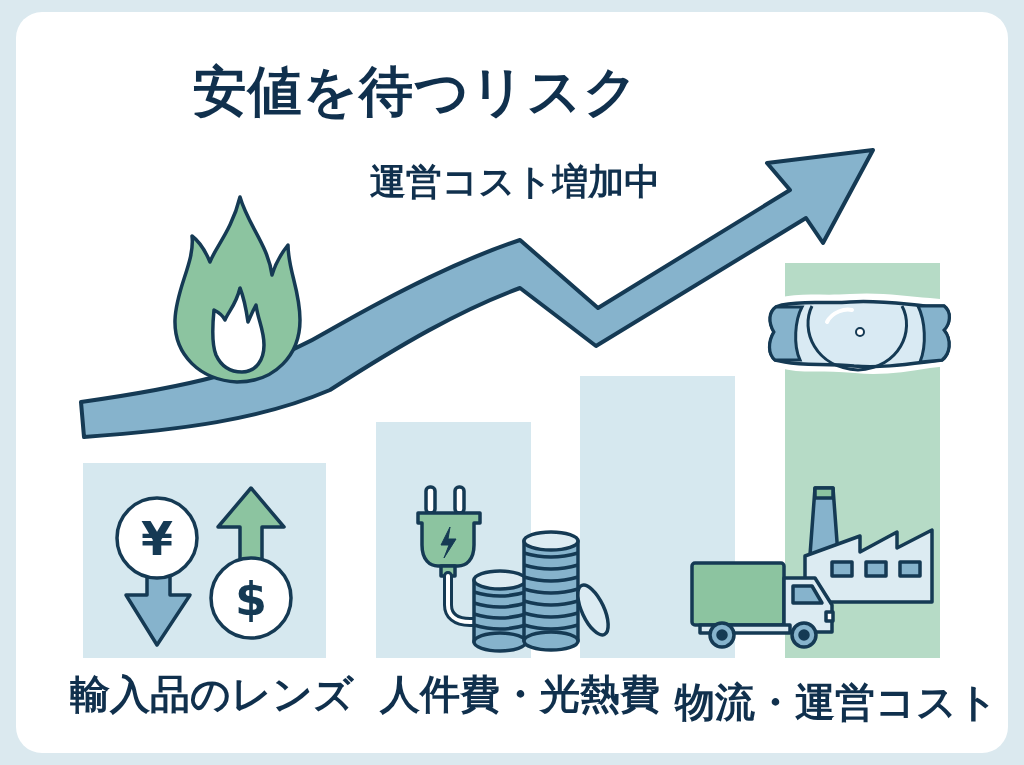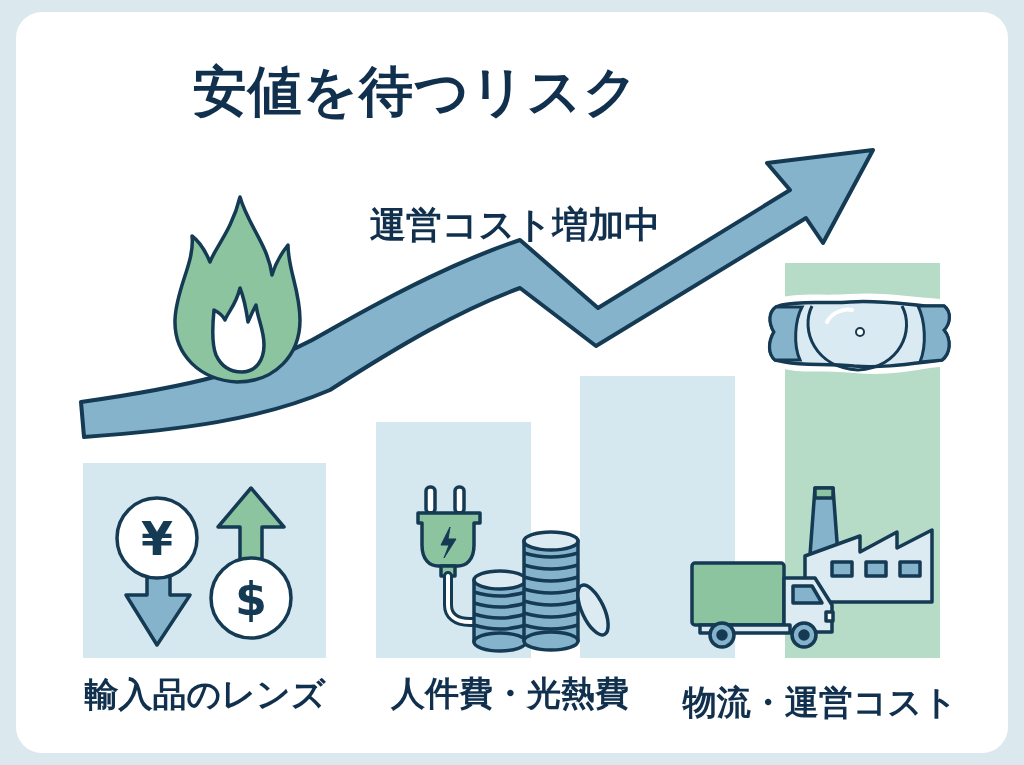--- a/index.html
+++ b/index.html
@@ -15,25 +15,24 @@
   }
   .title {
     position: absolute; left: 0; width: 832px; top: 60px;
     text-align: center; font-size: 54px; font-weight: bold; color: #10304d;
     letter-spacing: 1px; line-height: 64px;
   }
   .subtitle {
     position: absolute; left: 290px; width: 450px; top: 160px;
     text-align: center; font-size: 36px; font-weight: bold; color: #10304d;
     line-height: 44px;
-    margin-top: 43px;
   }
   .bar { position: absolute; }
   .label {
-    position: absolute; top: 672px; font-size: 34px; font-weight: bold;
+    position: absolute; top: 672px; font-size: 40px; font-weight: bold;
     color: #10304d; line-height: 44px; text-align: center; white-space: nowrap;
   }
   svg.art { position: absolute; left: 0; top: 0; }
 </style>
 </head>
 <body>
 
 <div class="card"></div>
 
 <div class="title">安値を待つリスク</div>
@@ -116,14 +115,14 @@
     <rect x="700" y="625" width="90" height="8" fill="#dcebf2"></rect>
 
     <circle cx="722" cy="635" r="12" fill="#86b3cc"></circle>
     <circle cx="722" cy="635" r="4" fill="#153a54"></circle>
     <circle cx="804" cy="635" r="12" fill="#86b3cc"></circle>
     <circle cx="804" cy="635" r="4" fill="#153a54"></circle>
   </g>
 </svg>
 
 <div class="label" style="left:70px; width:270px;">輸入品のレンズ</div>
-<div class="label" style="left:380px; width:260px;font-family:Liberation Serif, serif;">人件費・光熱費</div>
+<div class="label" style="left:380px; width:260px;">人件費・光熱費</div>
 <div class="label" style="left:675px; width:290px;margin-top:8px;">物流・運営コスト</div>
 
 </body></html>

